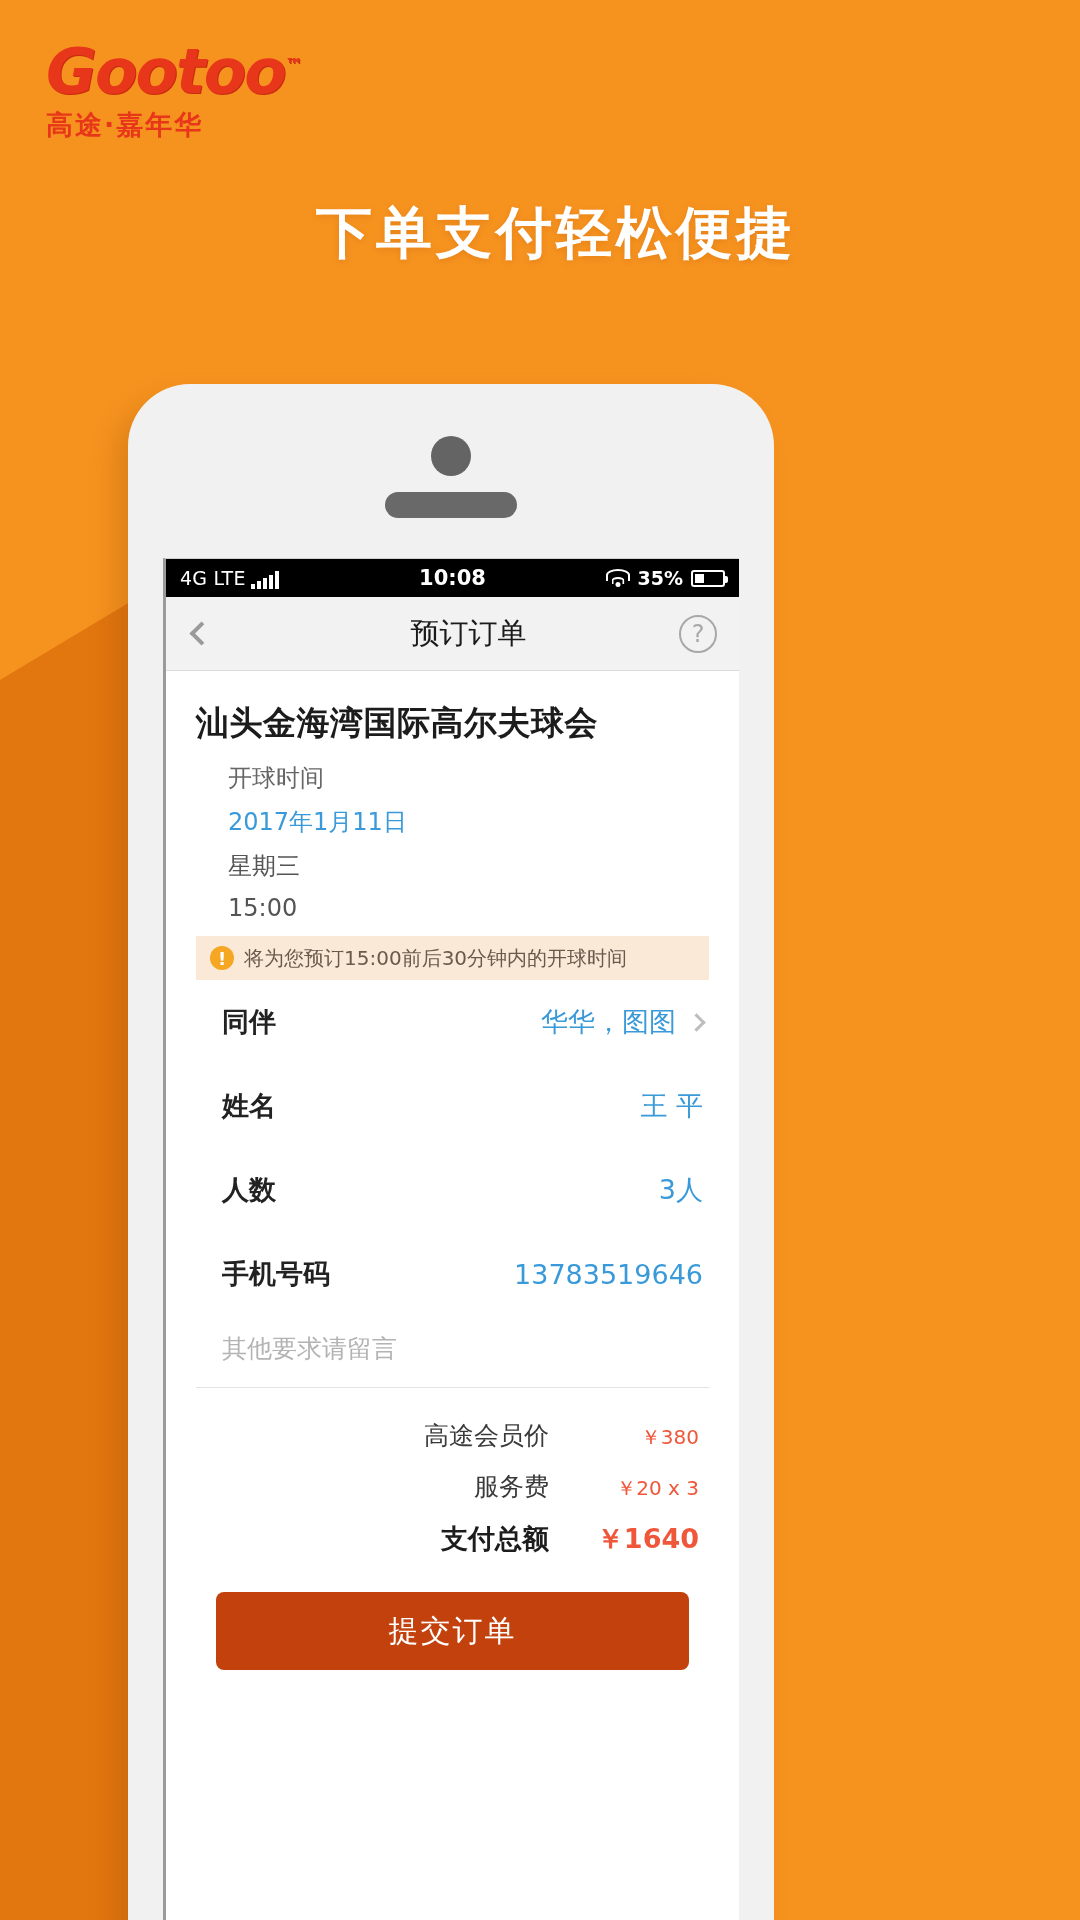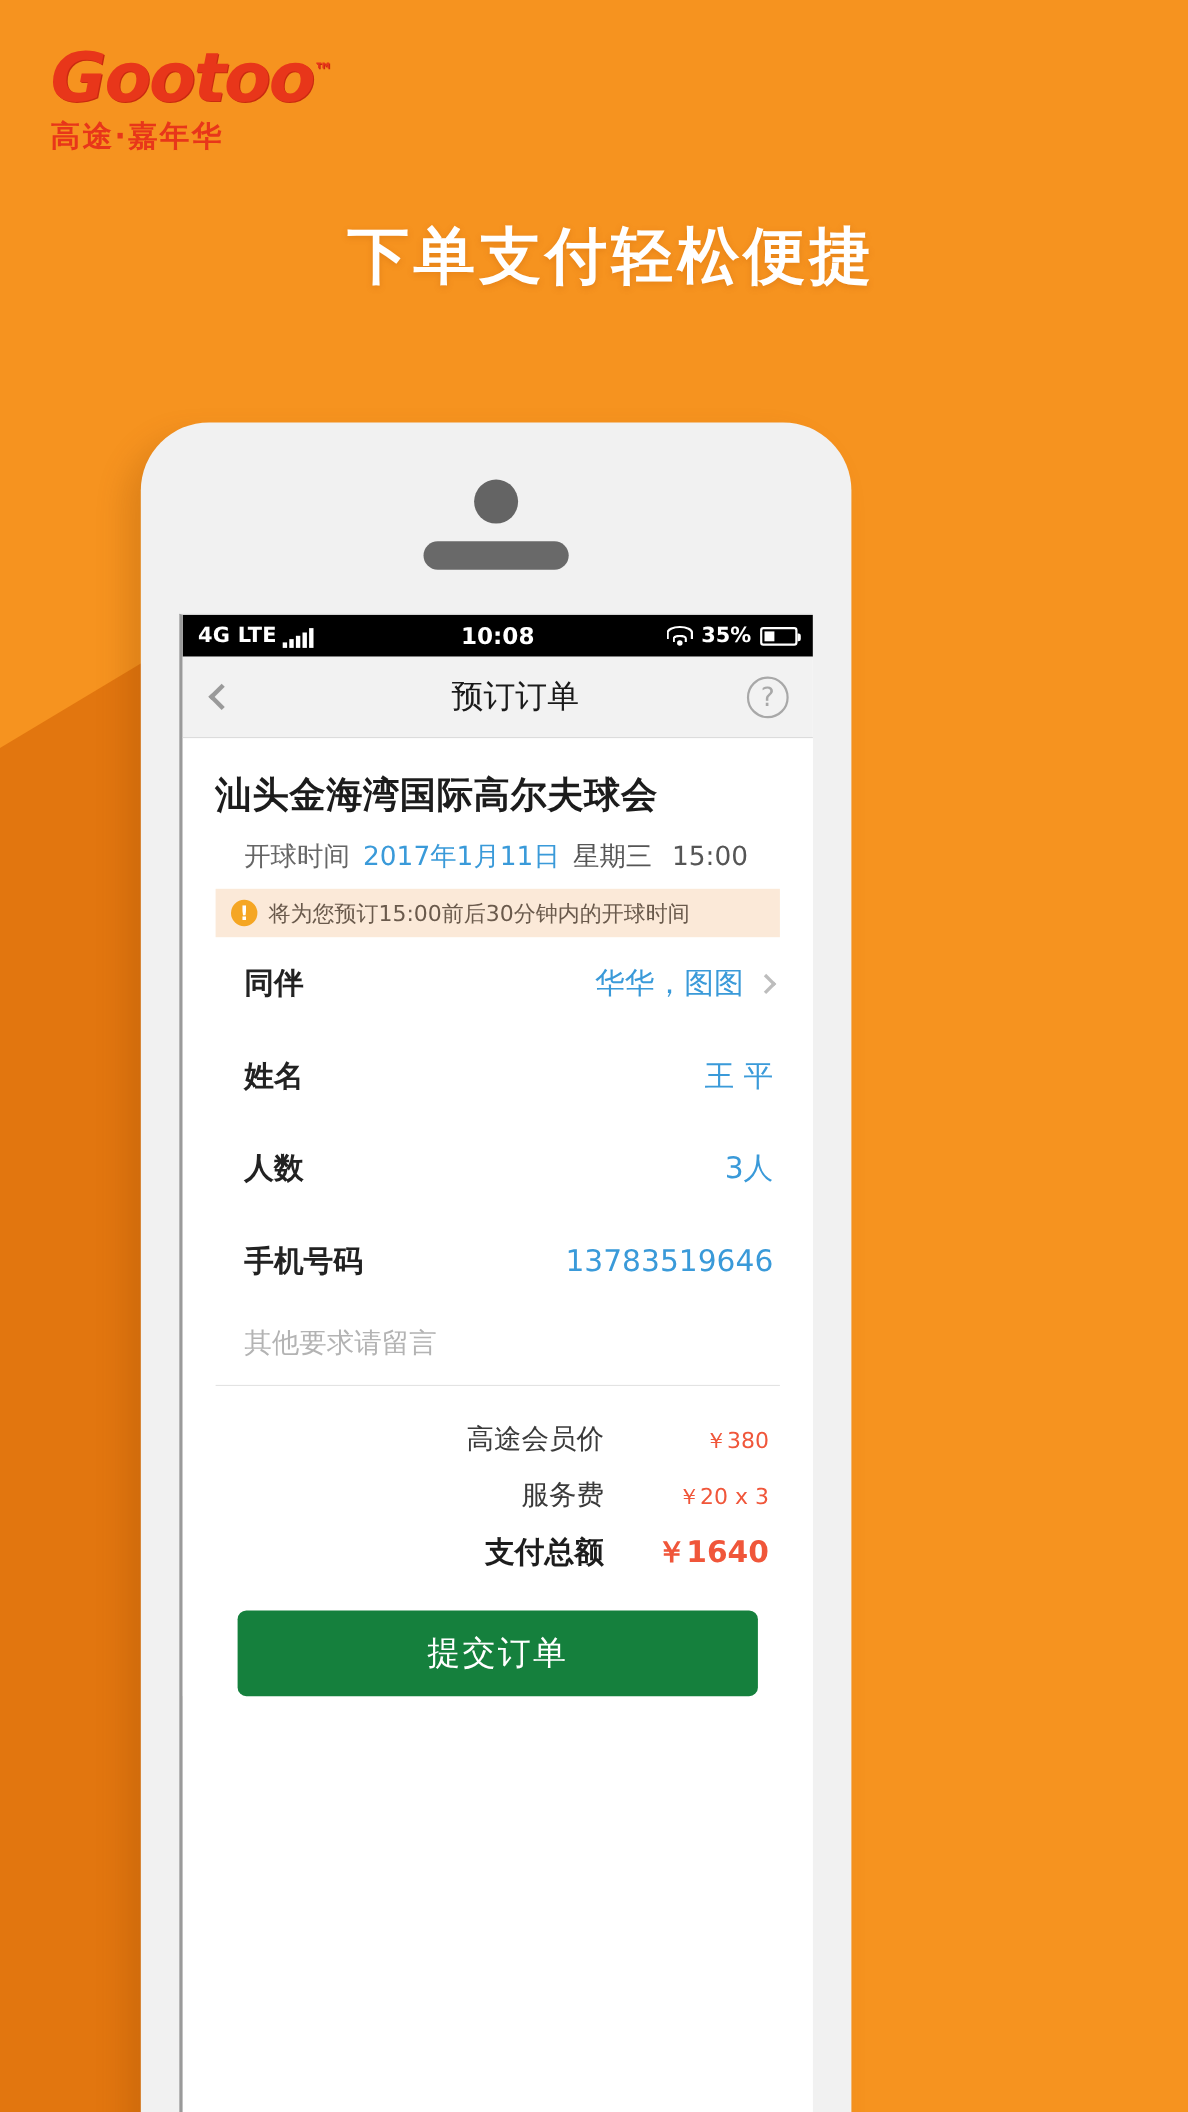--- a/index.html
+++ b/index.html
@@ -93,21 +93,21 @@
 
   
   #statusbar {
     height:38px; background:#000; color:#fff;
     display:flex; align-items:center;
     position:relative;
     padding:0 14px;
     font-size:19px;
   }
   #sb-left { display:flex; align-items:flex-end; gap:5px; }
-  #sb-carrier { font-size:19px; font-weight:700; letter-spacing:.2px; }
+  #sb-carrier { font-size:19px; font-weight:400; letter-spacing:.2px; }
   .sig { display:flex; align-items:flex-end; gap:2px; height:18px; }
   .sig i { display:block; width:4px; background:#fff; }
   .sig i:nth-child(1){height:5px;}
   .sig i:nth-child(2){height:8px;}
   .sig i:nth-child(3){height:11px;}
   .sig i:nth-child(4){height:14px;}
   .sig i:nth-child(5){height:18px;}
   #sb-time {
     position:absolute; left:0; width:100%; text-align:center;
     font-size:21px; font-weight:600;
@@ -167,21 +167,21 @@
   #content { padding:0 30px; background:#fff; }
 
   #course-name {
     padding-top:30px;
     font-size:33px; font-weight:bold; color:#1c1c1c;
     letter-spacing:.5px;
   }
   #tee-row {
     margin-top:16px; padding-left:26px;
     font-size:24px; color:#666;
-    display:flex; align-items:baseline; gap:12px;
+    display:flex; align-items:baseline; gap:12px;flex-direction:column;
   }
   #tee-row .date { color:#3a9ad9; }
   #tee-row .week { color:#555; }
   #tee-row .time { color:#555; margin-left:6px; }
 
   #notice {
     margin-top:14px;
     background:#fbe9d8;
     height:44px;
     display:flex; align-items:center; gap:10px;
@@ -228,21 +228,21 @@
     gap:18px; padding:9px 0;
   }
   .prow .pl { font-size:25px; color:#3a3a3a; }
   .prow .pv { font-size:20px; color:#f0563a; min-width:132px; text-align:right; }
   .prow.total .pl { font-weight:bold; color:#1d1d1d; font-size:27px; }
   .prow.total .pv { font-weight:bold; font-size:27px; }
 
   #submit-btn {
     margin:26px 20px 0 20px;
     height:78px; border-radius:8px;
-    background:#15803d;
+    background:#c2410c;
     color:#fff; font-size:30px;
     display:flex; align-items:center; justify-content:center;
     letter-spacing:2px;
   }
 </style>
 </head>
 <body>
 
 <div id="bg-orange"></div>
 <div id="bg-wedge"></div>

